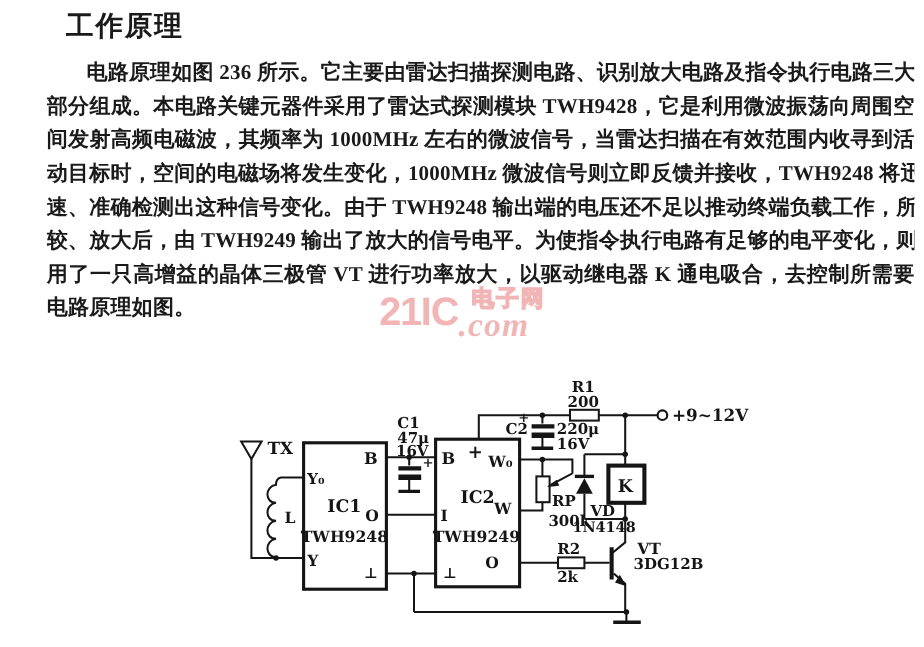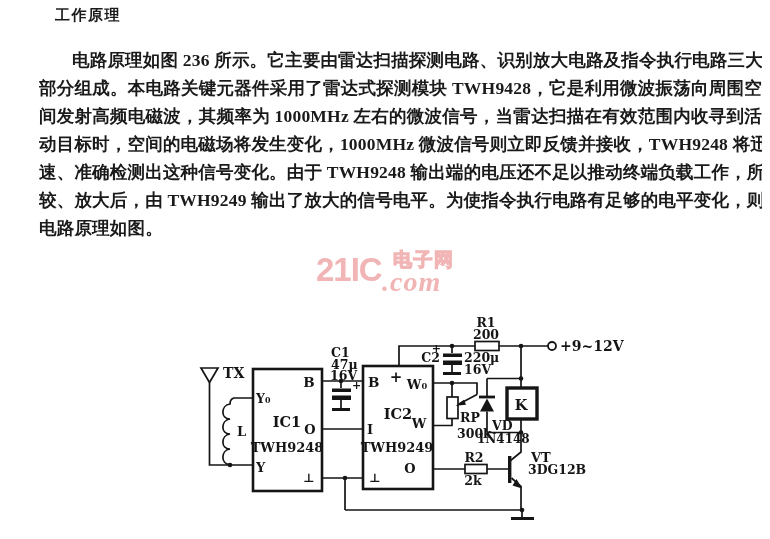--- a/index.html
+++ b/index.html
@@ -3,34 +3,34 @@
 <meta charset="utf-8">
 <style>
   html,body{margin:0;padding:0;}
   body{
     width:770px;height:539px;position:relative;overflow:hidden;
     background:#ffffff;color:#1a1a1a;
     font-family:"Liberation Serif",serif;
   }
   .doc-title{
     position:absolute;left:55px;top:6px;margin:0;
-    font-size:15px;font-weight:bold;letter-spacing:1.5px;
+    font-size:23px;font-weight:bold;letter-spacing:1.5px;
   }
   .para{
     position:absolute;left:39px;top:47px;width:723px;
     font-size:17.5px;font-weight:600;letter-spacing:.2px;
   }
   .tline{
     height:28px;line-height:26px;
     text-align:justify;text-align-last:justify;
     overflow:hidden;white-space:nowrap;
   }
   .tline.first{text-indent:33px;}
   .tline.last{text-align-last:left;}
-  .wm{position:absolute;left:316px;top:250px;width:150px;height:46px;color:#f1b5b5;}
+  .wm{position:absolute;left:316px;top:240px;width:150px;height:46px;color:#f1b5b5;}
   .wm-brand{
     position:absolute;left:0;top:3px;
     font-family:"Liberation Sans",sans-serif;
     font-size:33px;font-weight:bold;letter-spacing:-1px;line-height:1;
   }
   .wm-site{
     position:absolute;left:77px;top:0;line-height:1;
     font-size:19px;font-weight:bold;letter-spacing:1.5px;
     color:#ffffff;-webkit-text-stroke:1.2px #f1b5b5;
   }
@@ -49,20 +49,21 @@
 
 <h1 class="doc-title">工作原理</h1>
 
 <div class="para">
   <div class="tline first">电路原理如图 236 所示。它主要由雷达扫描探测电路、识别放大电路及指令执行电路三大</div>
   <div class="tline">部分组成。本电路关键元器件采用了雷达式探测模块 TWH9428，它是利用微波振荡向周围空</div>
   <div class="tline">间发射高频电磁波，其频率为 1000MHz 左右的微波信号，当雷达扫描在有效范围内收寻到活</div>
   <div class="tline">动目标时，空间的电磁场将发生变化，1000MHz 微波信号则立即反馈并接收，TWH9248 将迅</div>
   <div class="tline">速、准确检测出这种信号变化。由于 TWH9248 输出端的电压还不足以推动终端负载工作，所</div>
   <div class="tline">较、放大后，由 TWH9249 输出了放大的信号电平。为使指令执行电路有足够的电平变化，则采</div>
+  <div class="tline">用了一只高增益的晶体三极管 VT 进行功率放大，以驱动继电器 K 通电吸合，去控制所需要</div>
   <div class="tline last">电路原理如图。</div>
 </div>
 
 <div class="wm">
   <span class="wm-brand">21IC</span>
   <span class="wm-site">电子网</span>
   <span class="wm-domain">.com</span>
 </div>
 
 <svg class="circuit" width="770" height="539" viewBox="0 0 770 539">

